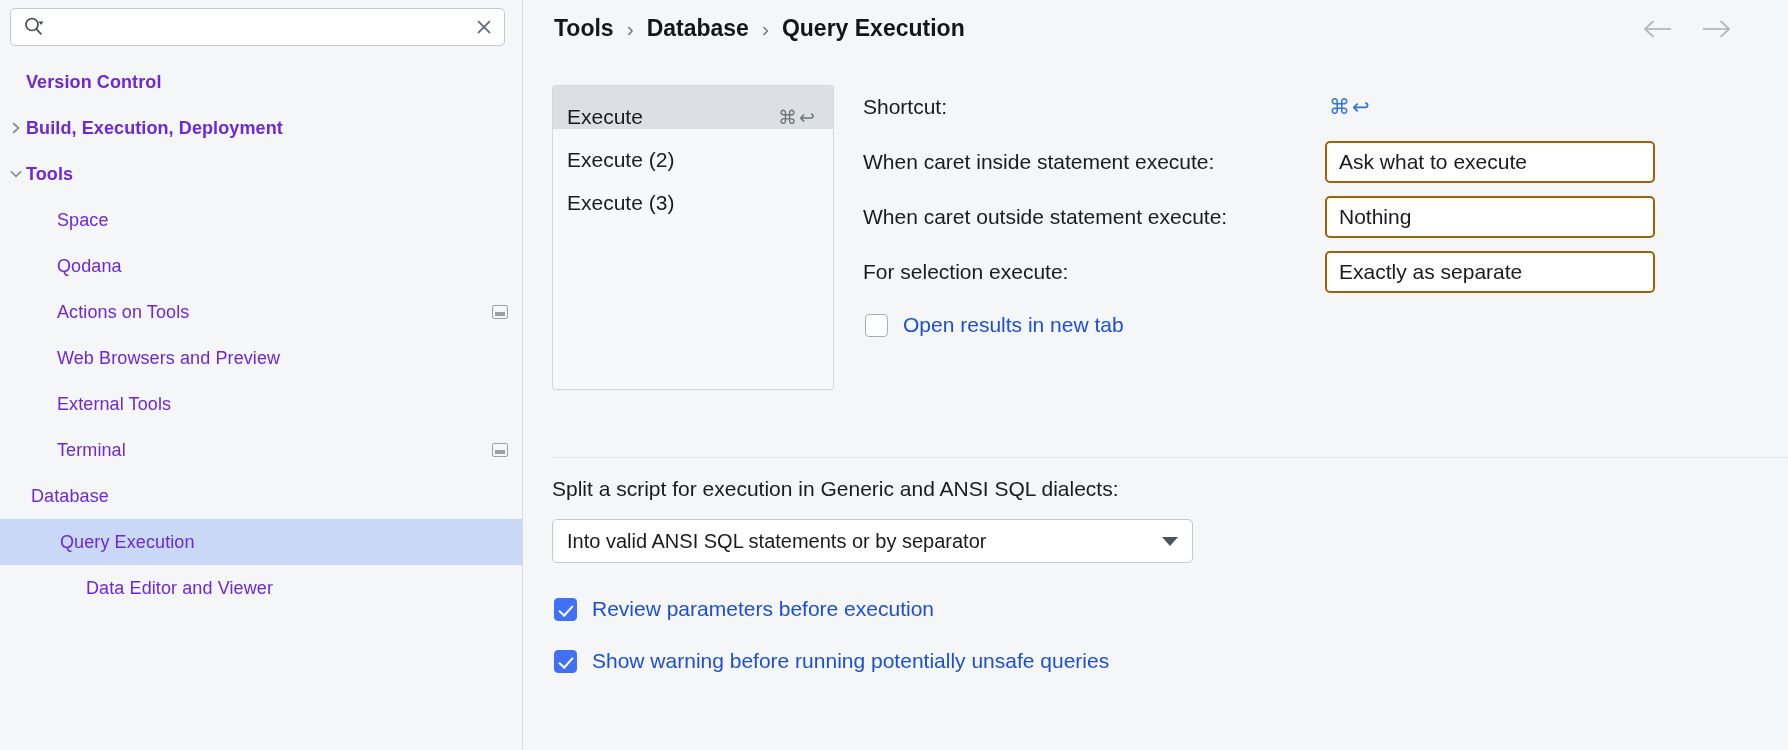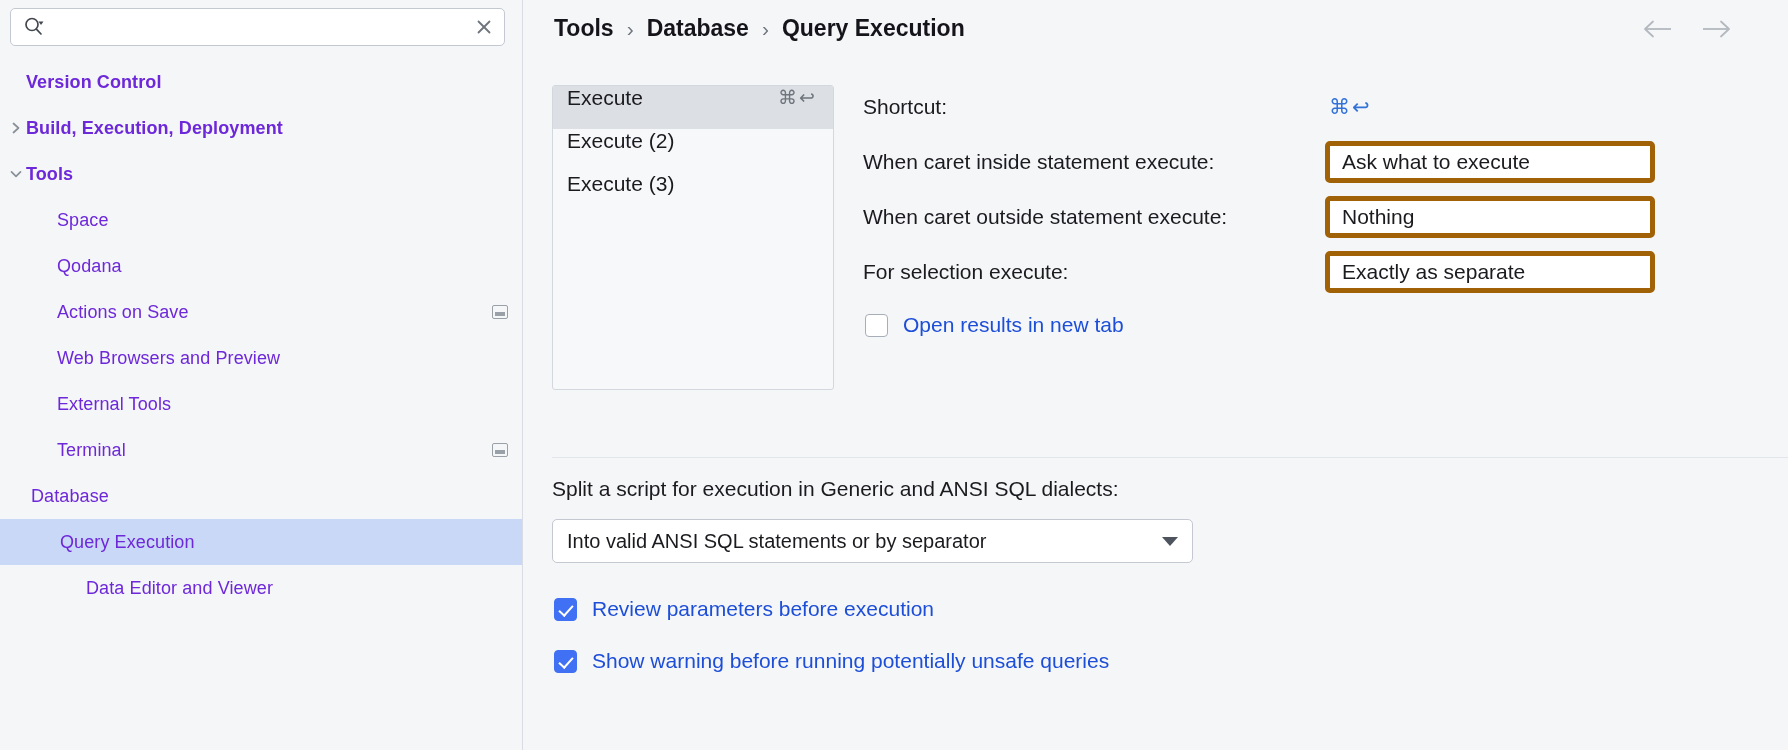--- a/index.html
+++ b/index.html
@@ -126,21 +126,21 @@
   .exec-list {
     position: absolute; left: 29px; top: 28px;
     width: 282px; height: 305px;
     background: #f7f8fa;
     border: 1px solid #d3d7de;
     border-radius: 3px;
     overflow: hidden;
   }
   .exec-item {
     height: 43px;
-    display: flex; align-items: flex-start;
+    display: flex; align-items: flex-end;
     padding: 0 16px 0 14px;
     font-size: 21px; color: #1b1b1f;
     cursor: pointer;
   }
   .exec-item.selected { background: #dcdfe3; }
   .exec-shortcut {
     margin-left: auto;
     font-size: 19px; color: #6f757e;
     letter-spacing: 2px;
   }
@@ -161,21 +161,21 @@
   }
   .shortcut-value {
     position: absolute; left: 466px;
     font-size: 21px; color: #3272d9;
     letter-spacing: 2px;
   }
   .combo {
     position: absolute; left: 462px;
     height: 42px; width: 330px;
     background: #ffffff;
-    border: 5px solid #a16207;
+    border: 2px solid #a16207;
     border-radius: 5px;
     display: flex; align-items: center;
     padding: 0 12px;
     font-size: 21px; color: #1b1b1f;
     white-space: nowrap; overflow: hidden;
     cursor: pointer;
   }
   .check-row {
     display: flex; align-items: center;
     height: 52px;
@@ -291,21 +291,21 @@
 
       <div class="tree-item">
         <span class="tree-label lvl1">Space</span>
       </div>
 
       <div class="tree-item">
         <span class="tree-label lvl1">Qodana</span>
       </div>
 
       <div class="tree-item">
-        <span class="tree-label lvl1">Actions on Save</span>
+        <span class="tree-label lvl1">Actions on Tools</span>
         <span class="trailing-icon"></span>
       </div>
 
       <div class="tree-item">
         <span class="tree-label lvl1">Web Browsers and Preview</span>
       </div>
 
       <div class="tree-item">
         <span class="tree-label lvl1">External Tools</span>
       </div>

